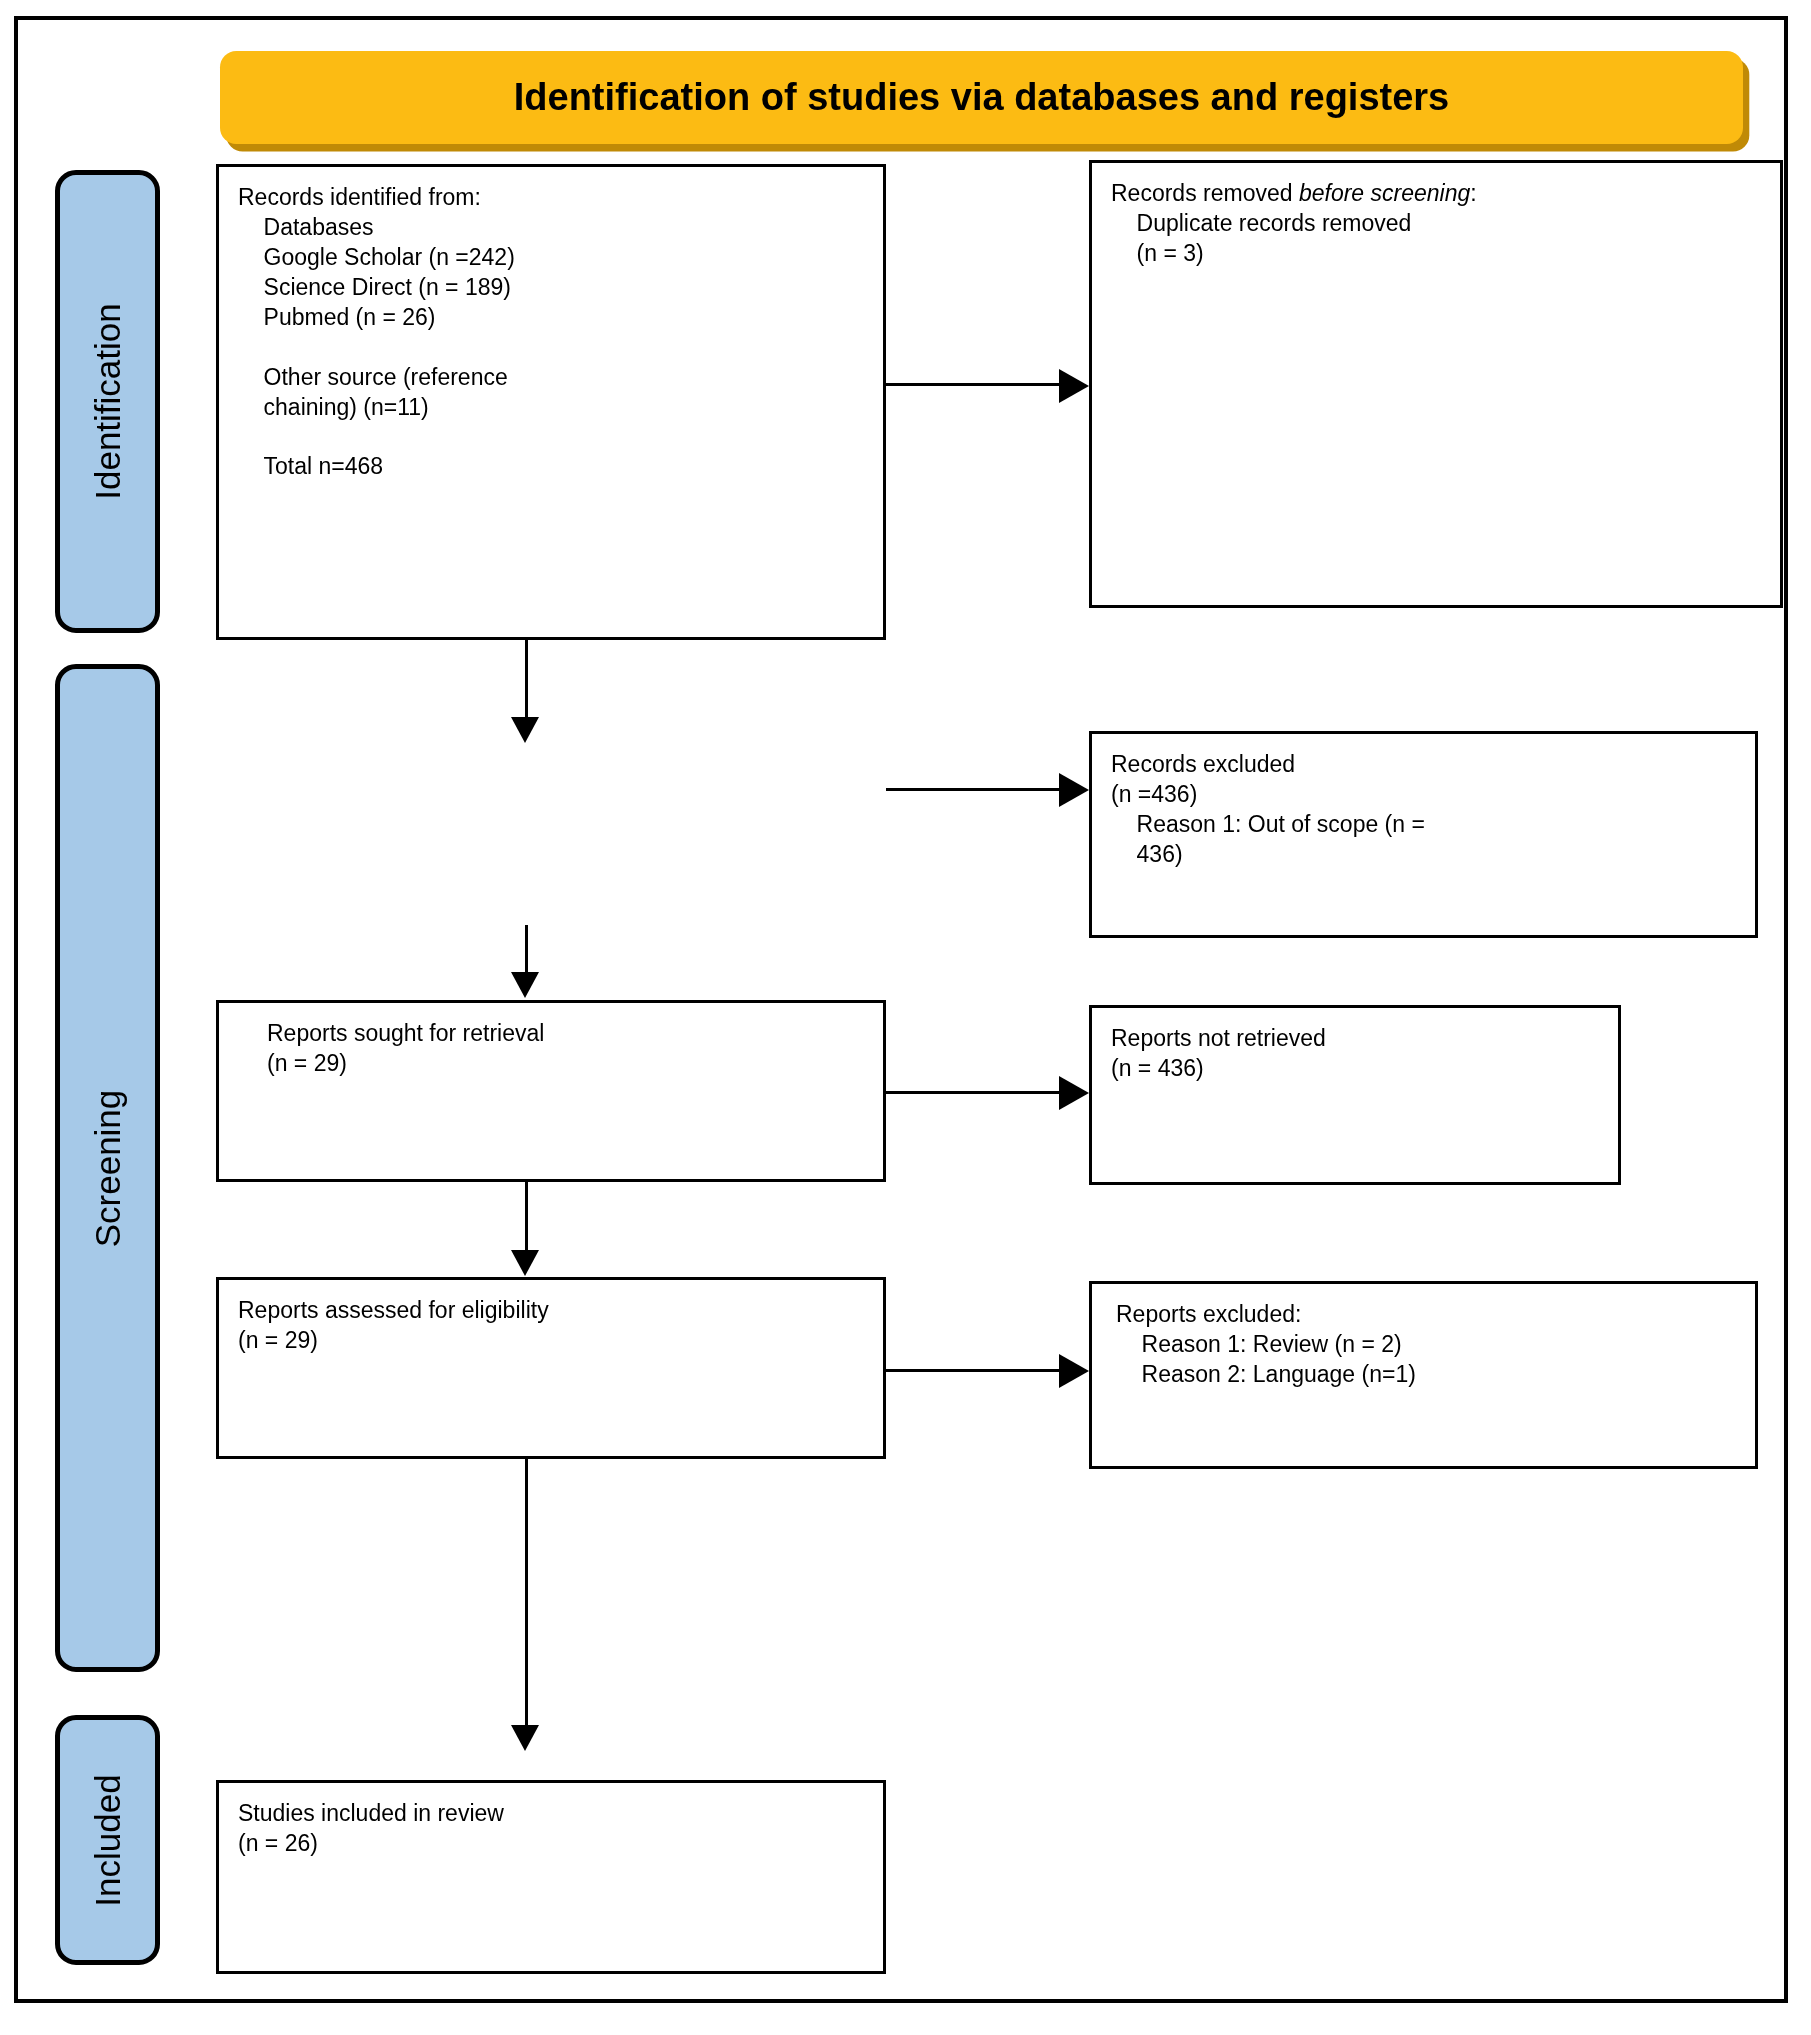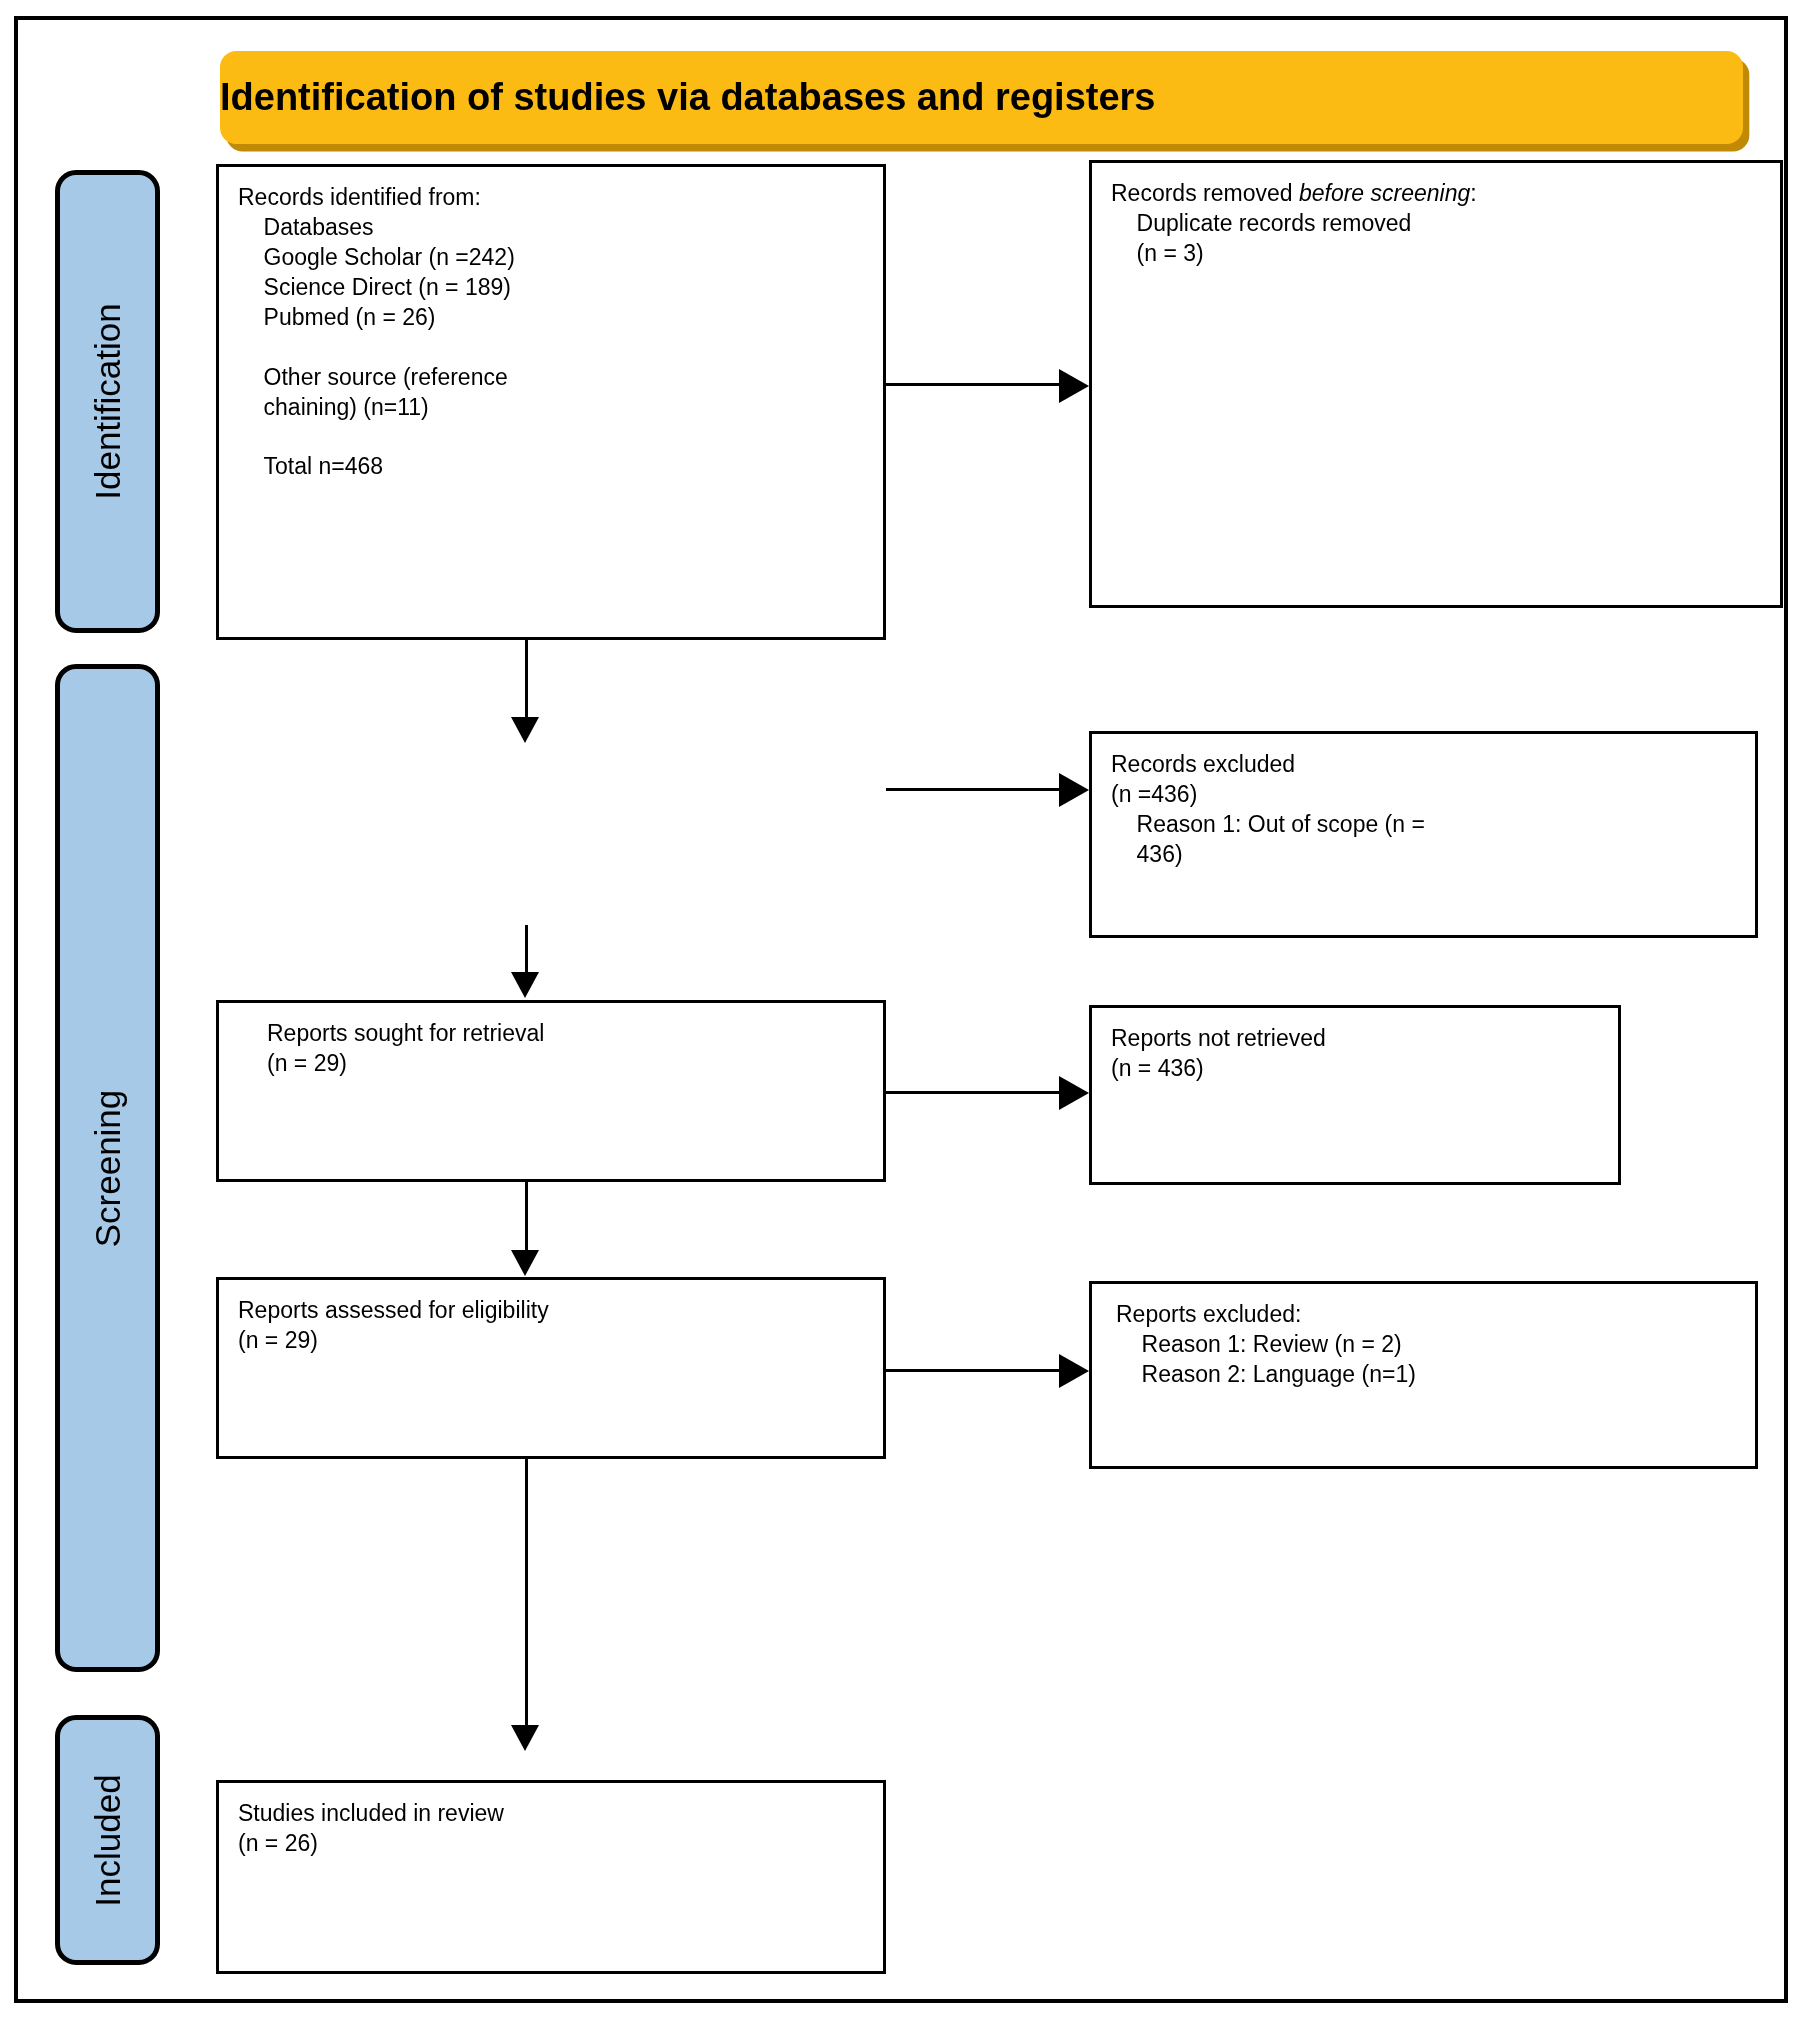--- a/index.html
+++ b/index.html
@@ -38,21 +38,21 @@
     position: absolute;
     left: 220px;
     top: 51px;
     width: 1523px;
     height: 93px;
     background: #FCBB13;
     border-radius: 16.3px;
     box-shadow: 6.3px 7.5px 0 0 #C08A06;
     display: flex;
     align-items: center;
-    justify-content: flex-start;
+    justify-content: center;
     box-sizing: border-box;
   }
   #title-banner .title-text {
     font-size: 38px;
     font-weight: bold;
     color: #000000;
     letter-spacing: 0px;
     text-align: center;
     line-height: 1.1;
   }

